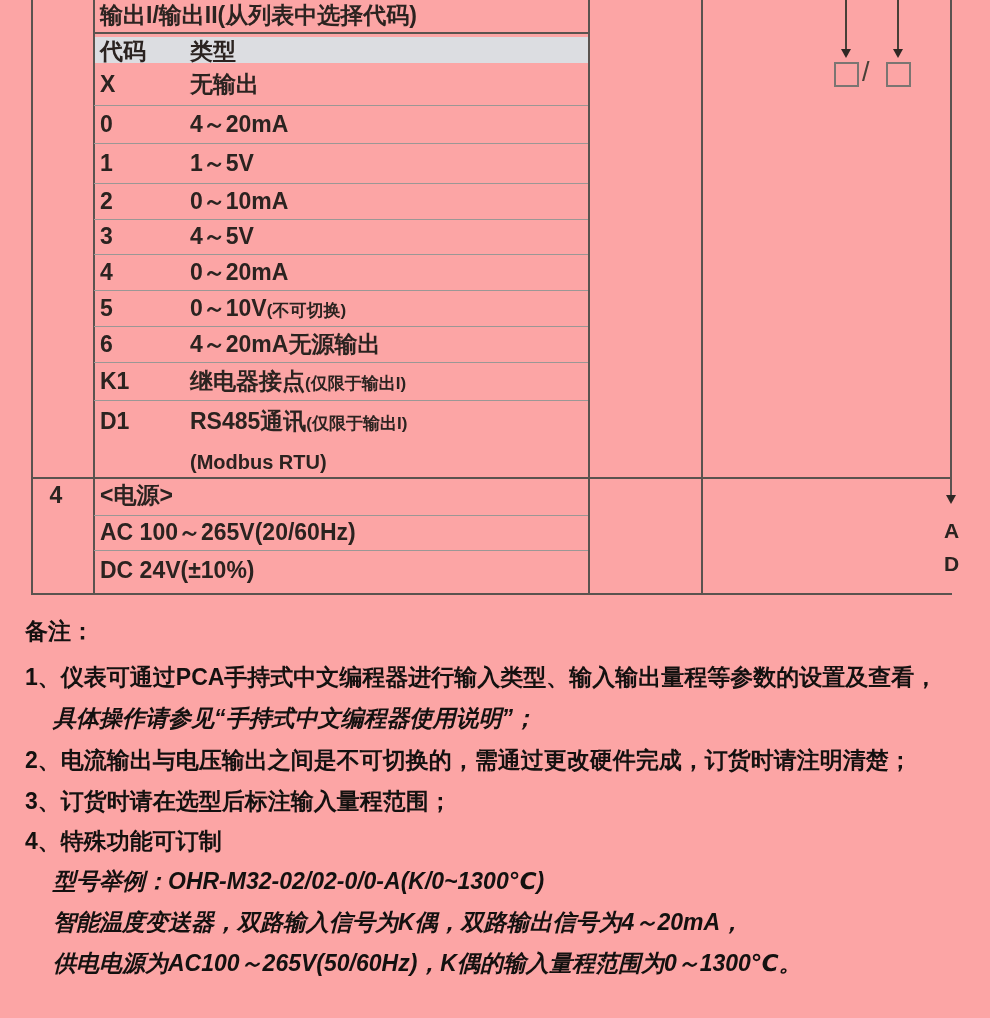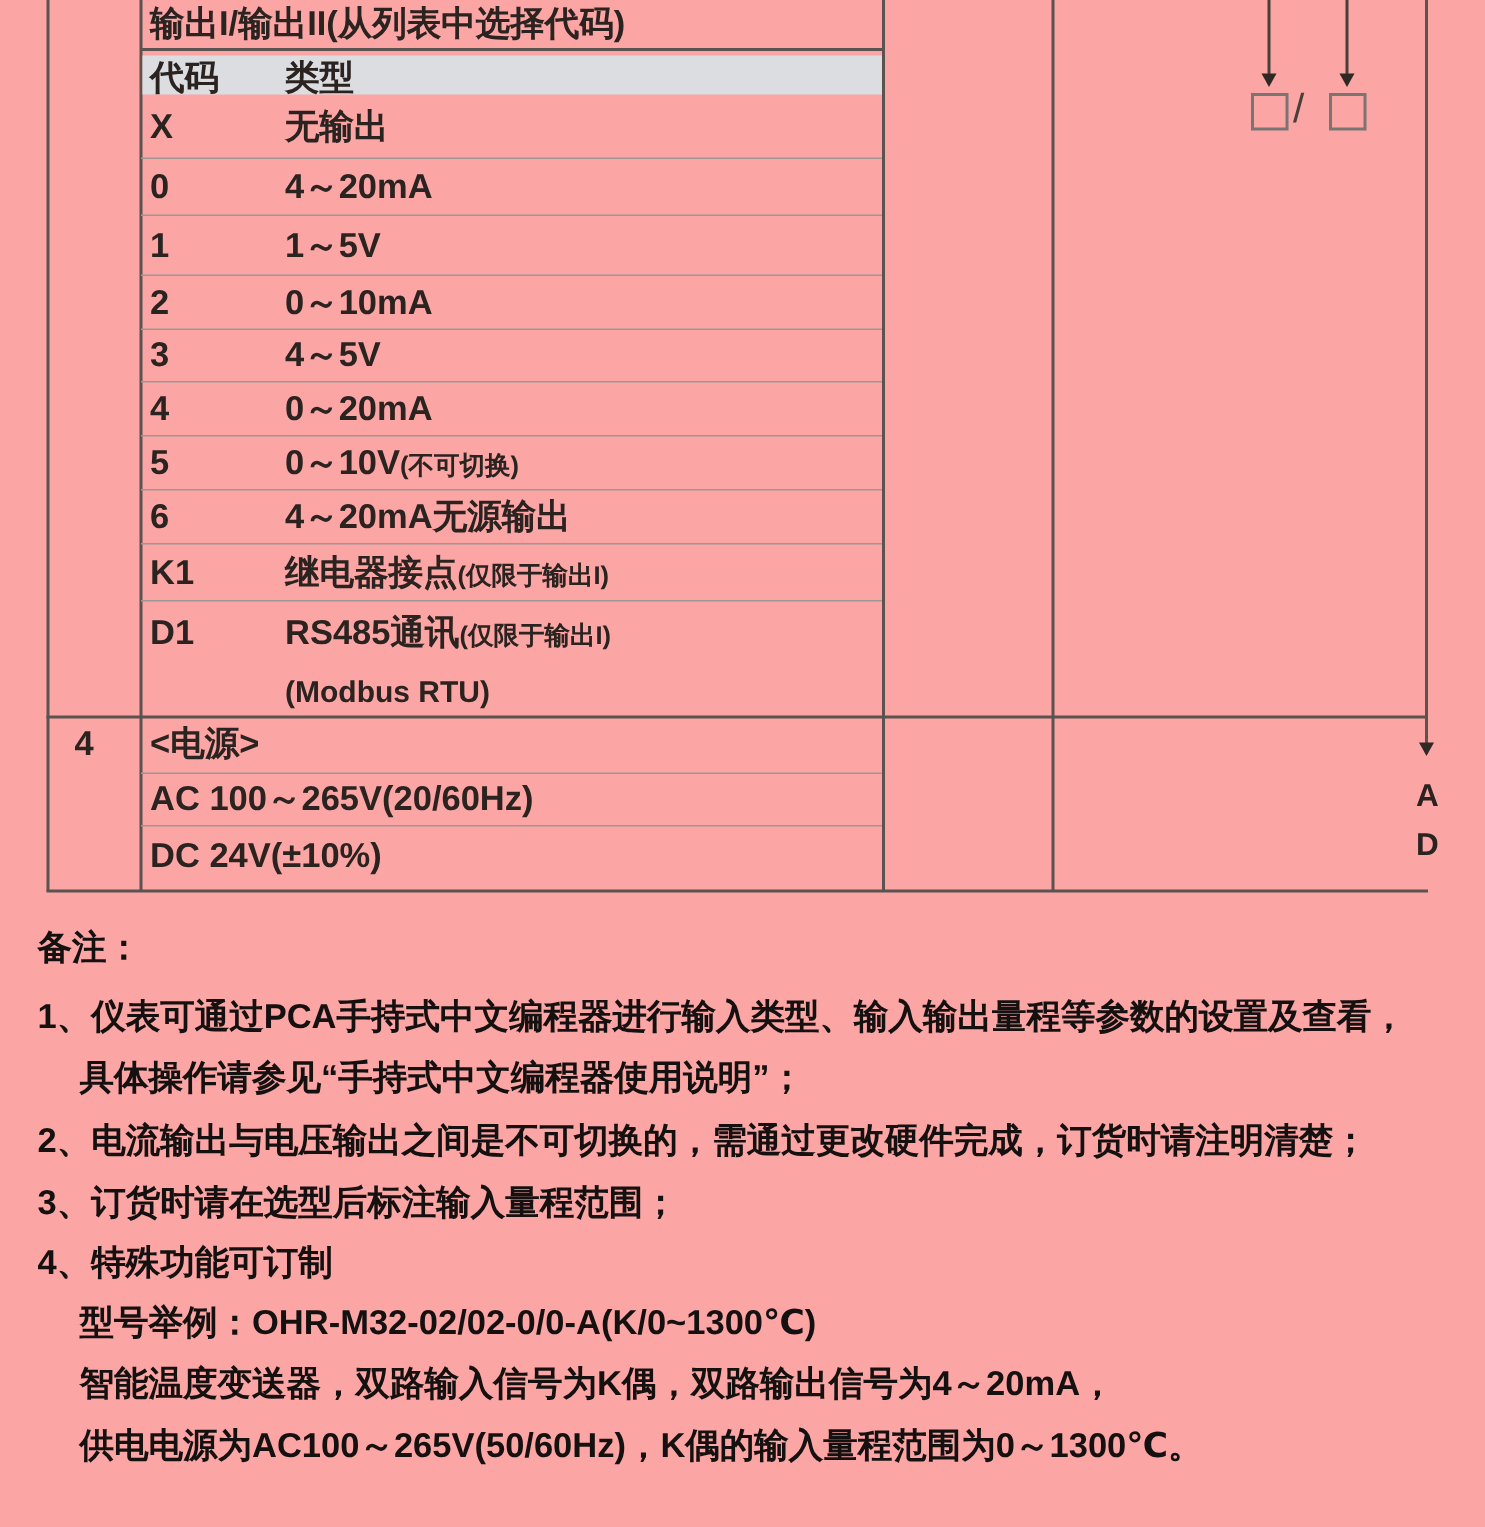--- a/index.html
+++ b/index.html
@@ -23,21 +23,21 @@
   .type{left:190px;}
   .subline{font-size:20px;}
   
   .selbox{position:absolute;width:21px;height:21px;border:2px solid #7b7572;background:transparent;}
   .arrowline{position:absolute;width:2px;background:#474038;}
   .arrowhead{position:absolute;width:0;height:0;border-left:5px solid transparent;border-right:5px solid transparent;border-top:9px solid #2f2824;}
   .slash{position:absolute;font-size:27px;font-weight:400;color:#474038;line-height:27px;}
   .sidecode{position:absolute;font-size:21px;font-weight:600;line-height:24px;color:#2b2320;}
   
   .note{position:absolute;font-size:23px;font-weight:700;line-height:27px;white-space:nowrap;color:#141110;}
-  .indent{left:53px;}
+  .indent{left:53px;font-style:italic;}
 </style>
 </head>
 <body>
 
 <div class="stage">
 
   <div class="vline" style="left:31px;top:0;height:594px;"></div>
   <div class="vline" style="left:93px;top:0;height:594px;"></div>
   <div class="vline" style="left:588px;top:0;height:594px;"></div>
   <div class="vline" style="left:701px;top:0;height:594px;"></div>

